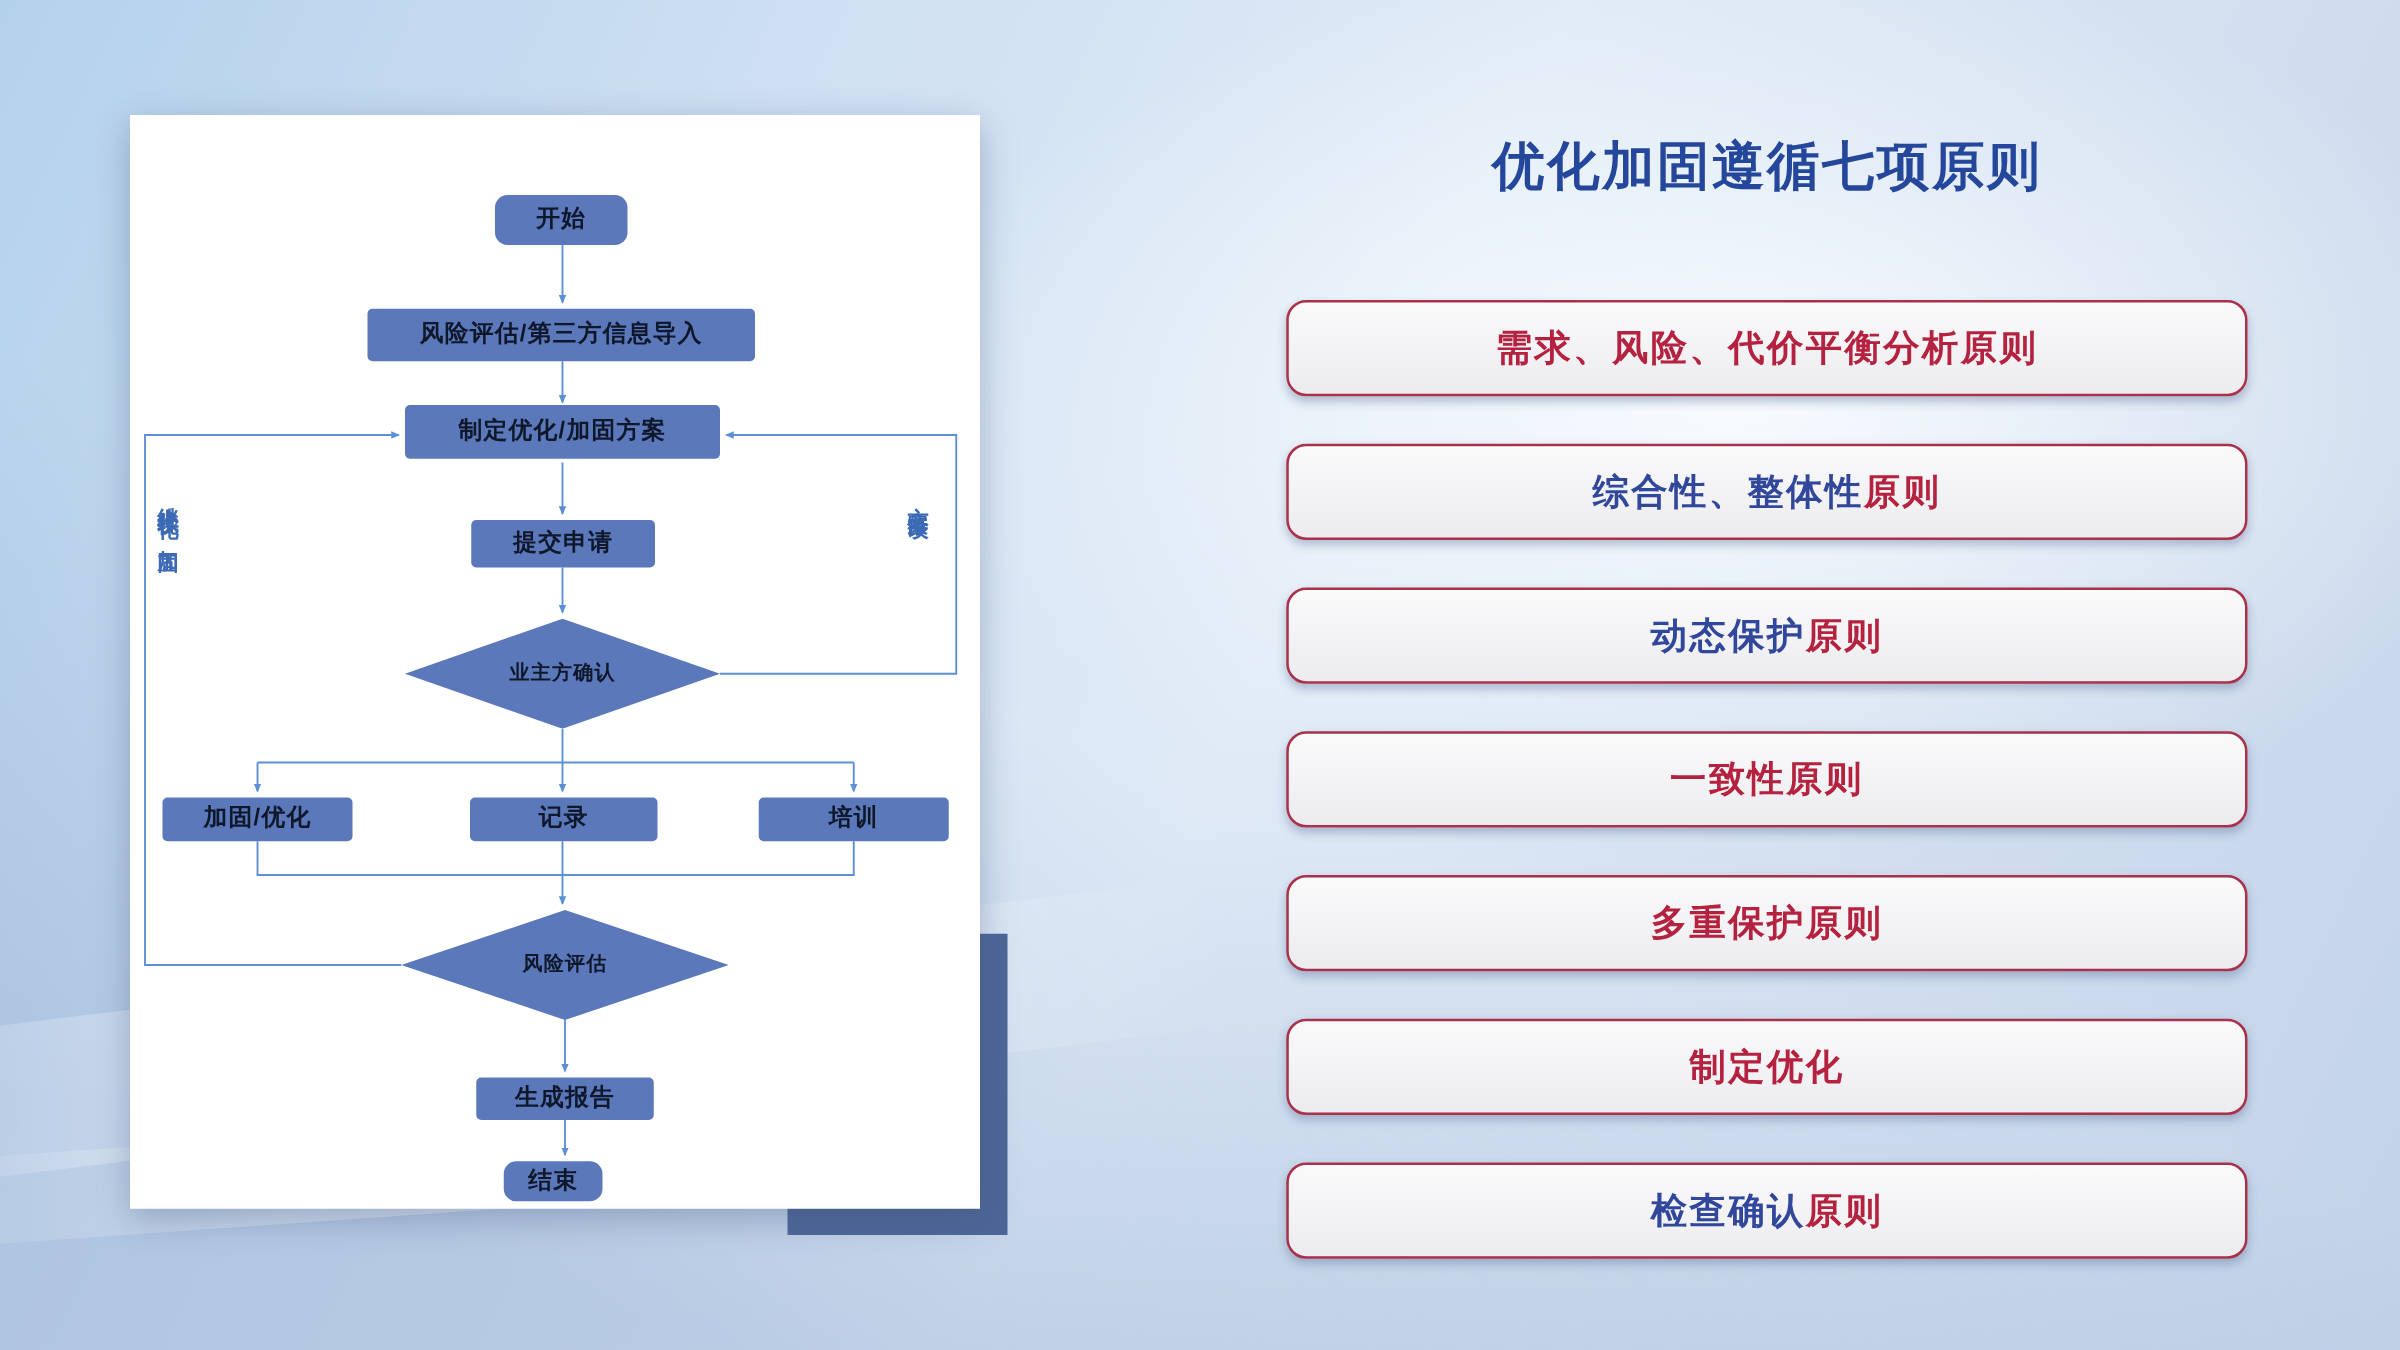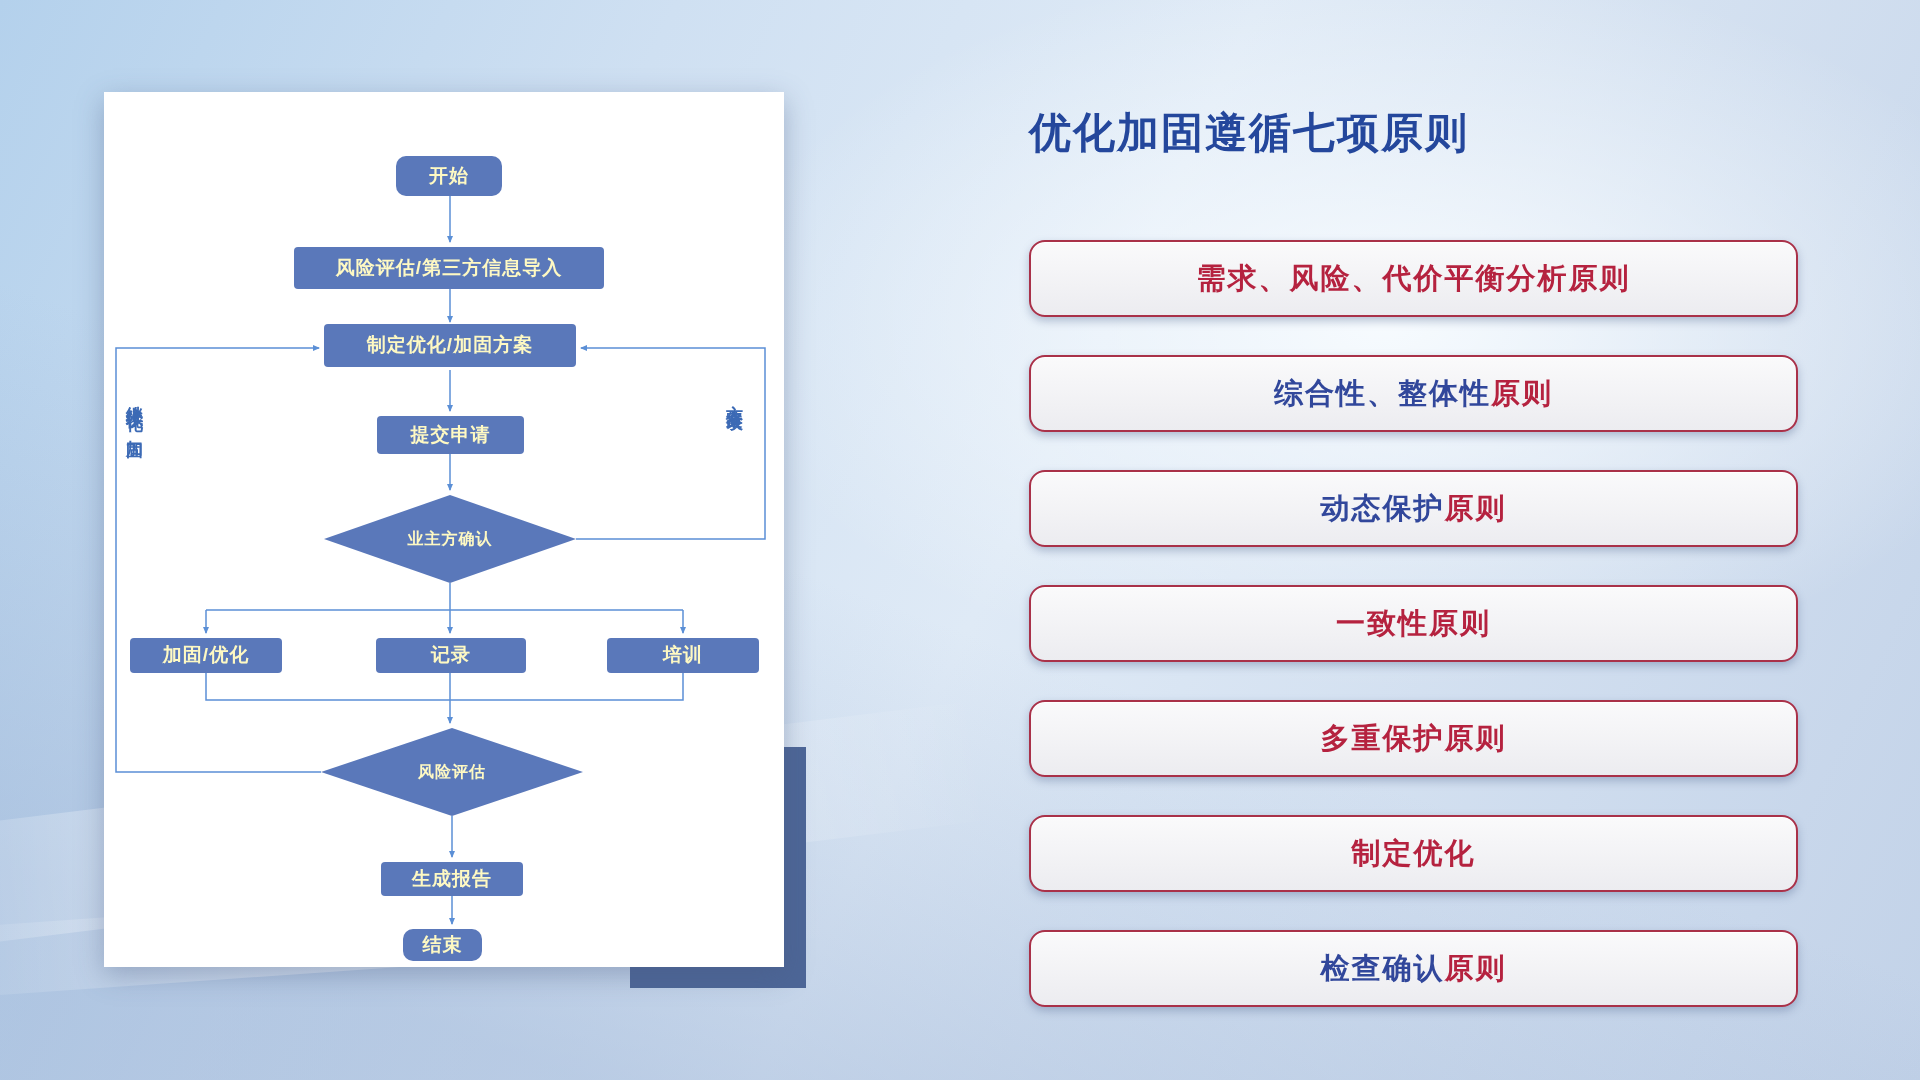--- a/index.html
+++ b/index.html
@@ -21,35 +21,35 @@
     background:linear-gradient(90deg, rgba(255,255,255,0), rgba(255,255,255,.4) 50%, rgba(255,255,255,0));}
 
   
   #back-rect{position:absolute;left:630px;top:747px;width:176px;height:241px;background:#4d6697;z-index:1;}
   #flow-card{
     position:absolute;left:104px;top:92px;width:680px;height:875px;background:#ffffff;
     box-shadow:0 8px 26px rgba(70,90,130,.38);z-index:2;
   }
   #flow-svg{position:absolute;left:0;top:0;}
   .fnode{
-    position:absolute;background:#5a78ba;color:#fef9c3;font-weight:bold;
+    position:absolute;background:#5a78ba;color:#0f172a;font-weight:bold;
     display:flex;align-items:center;justify-content:center;text-align:center;
     font-size:19px;letter-spacing:1px;line-height:1.1;
   }
   .fnode.terminal{border-radius:10px;}
   .fnode.step{border-radius:4px;}
   .fnode.diamond{clip-path:polygon(50% 0,100% 50%,50% 100%,0 50%);font-size:16px;}
   .vlabel{
     position:absolute;writing-mode:vertical-rl;text-orientation:upright;
     font-weight:bold;color:#3c6ab5;font-size:17px;letter-spacing:3px;line-height:1;
   }
 
   
   #principles-title{
-    position:absolute;left:1029px;top:105px;width:769px;text-align:left;
+    position:absolute;left:1029px;top:105px;width:769px;text-align:center;
     font-size:42px;font-weight:bold;color:#24479c;letter-spacing:2px;z-index:2;
   }
   #principles-list{position:absolute;left:1029px;top:240px;width:769px;z-index:2;}
   .principle-card{
     height:73px;margin-bottom:38px;border-radius:16px;
     border:2px solid #a93149;
     background:linear-gradient(180deg,#fafafb 0%,#ececf0 100%);
     box-shadow:0 4px 8px rgba(90,110,150,.40), inset 0 1px 0 #ffffff;
     display:flex;align-items:center;justify-content:center;
     font-size:29px;font-weight:bold;letter-spacing:2px;text-align:right;

